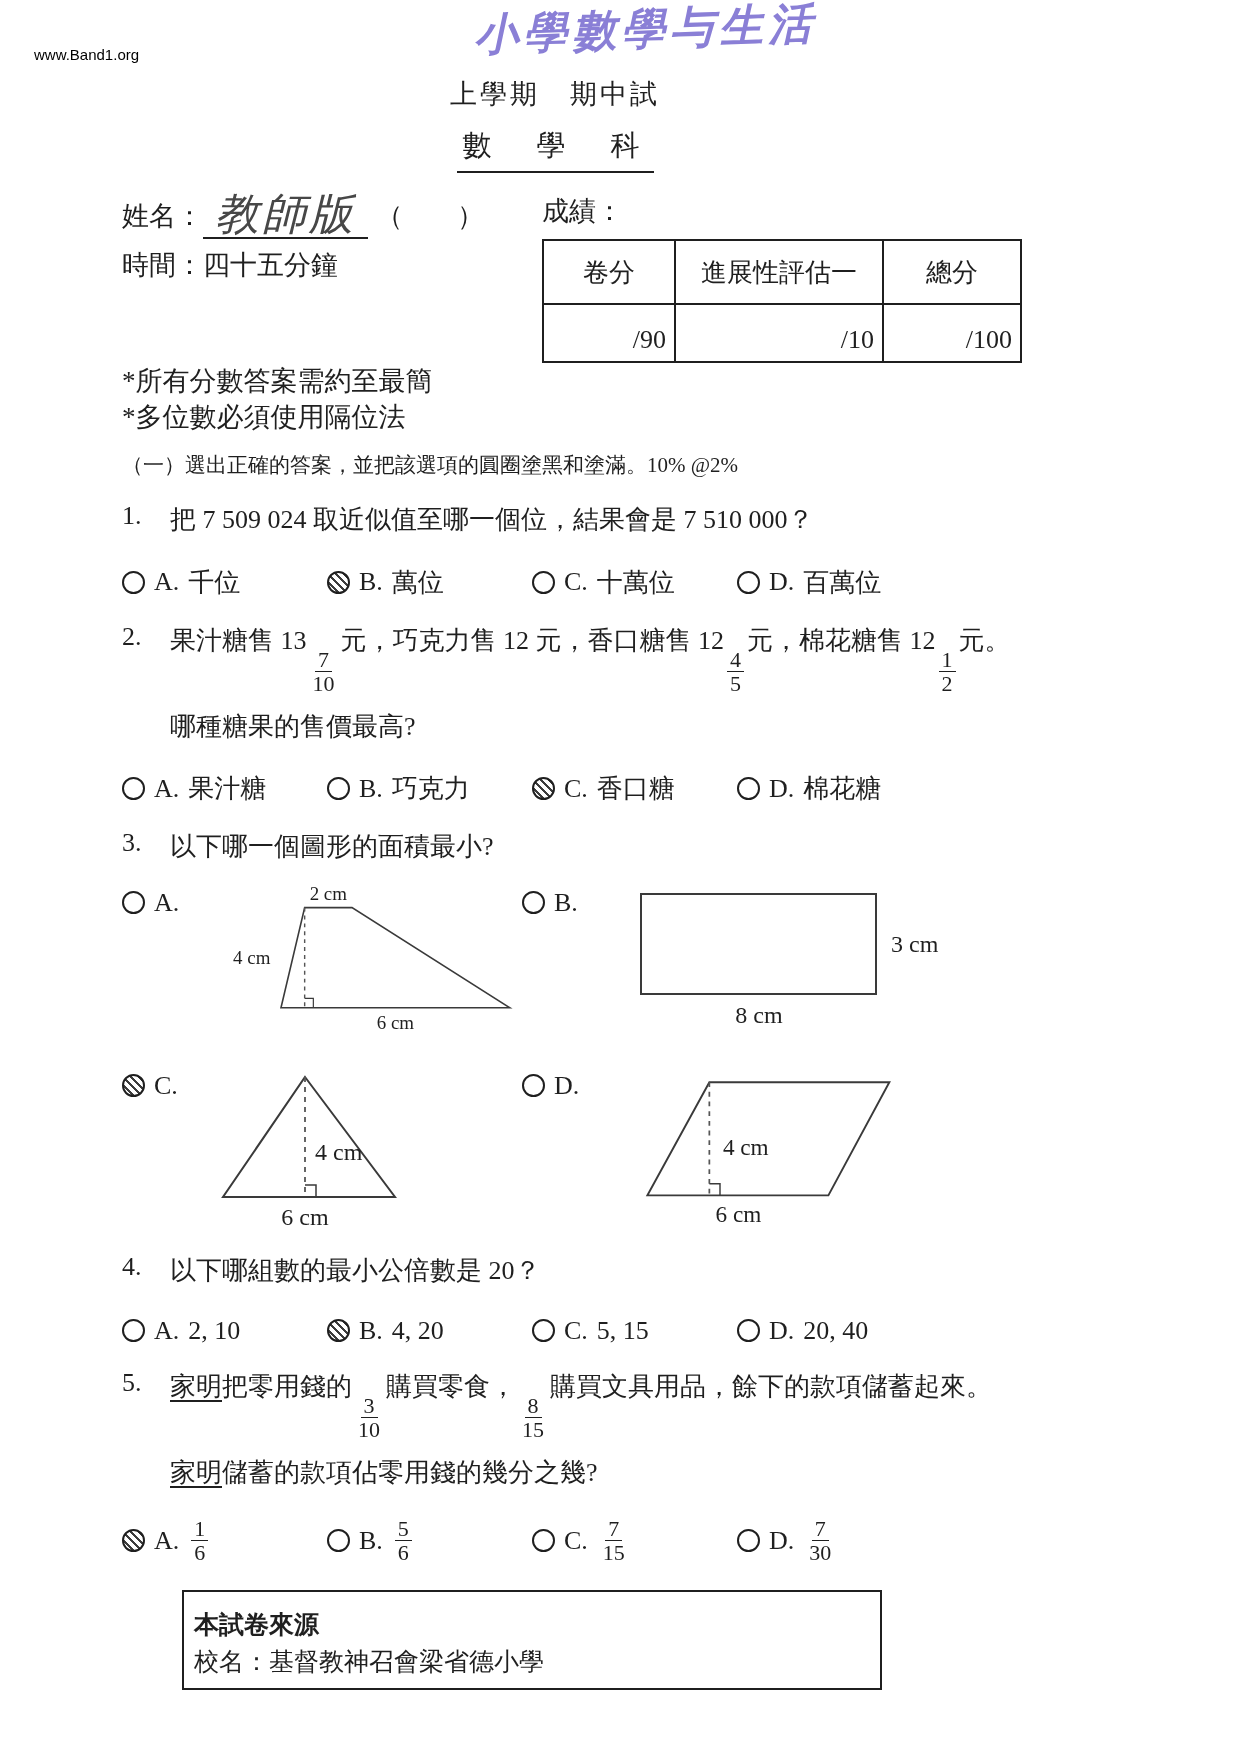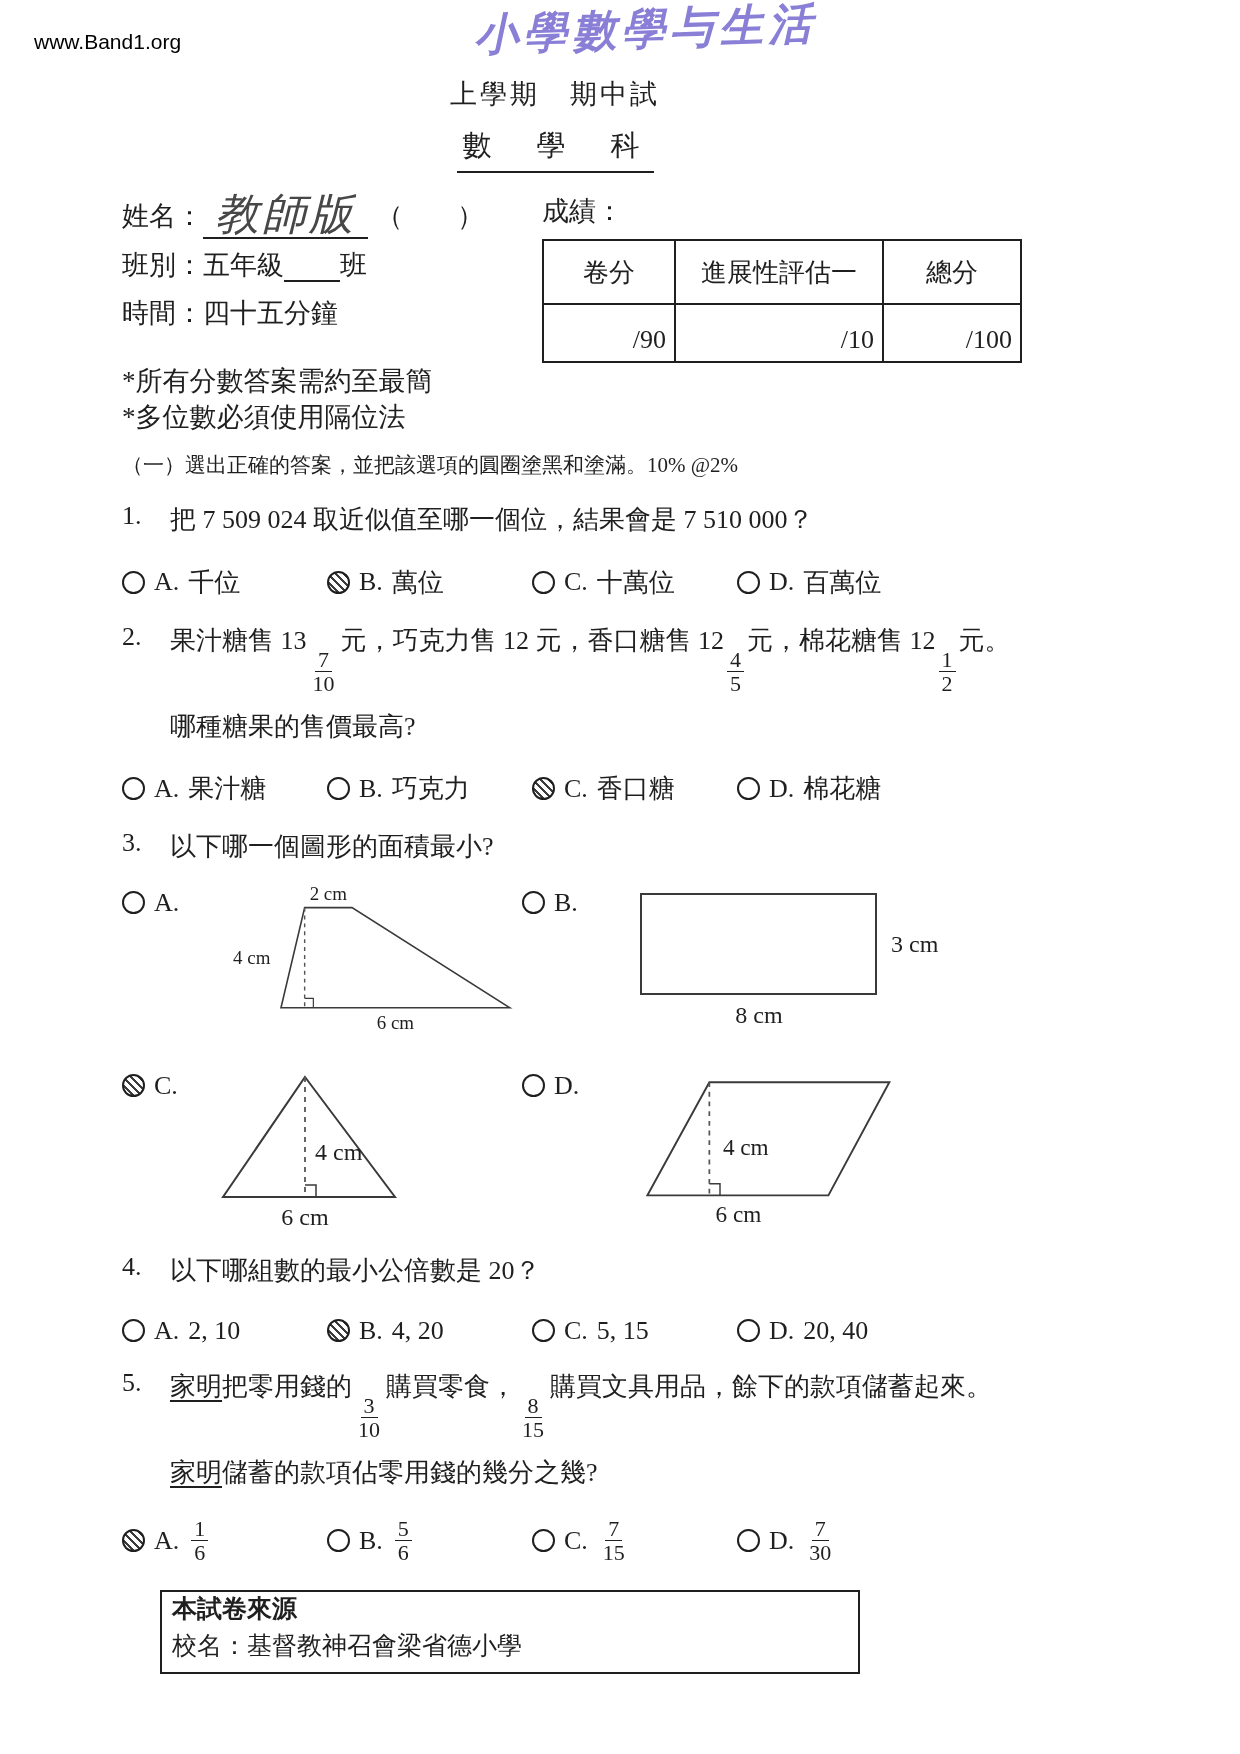--- a/index.html
+++ b/index.html
@@ -1,20 +1,20 @@
 <!DOCTYPE html>
 <html><head>
 <meta charset="utf-8">
 <style>
   * { margin:0; padding:0; box-sizing:border-box; }
   html, body { background:#ffffff; }
   .page { position:relative; width:1240px; height:1754px; background:#ffffff; overflow:hidden;
           font-family:"Liberation Serif","DejaVu Serif",serif; color:#1f1f1f; font-size:26px; }
 
-  .watermark { position:absolute; left:34px; top:30px; font-size:21px;
+  .watermark { position:absolute; left:34px; top:46px; font-size:15px;
                font-family:"Liberation Sans","DejaVu Sans",sans-serif; color:#000; }
   .hand-title { position:absolute; left:474px; top:8px; font-size:44px; line-height:1;
                 color:#8a7fd6; font-style:italic; font-weight:bold; letter-spacing:5px;
                 transform:rotate(-2deg); white-space:nowrap; }
 
   .term { padding-top:76px; padding-right:130px; text-align:center; font-size:27px; letter-spacing:3px;font-family:Liberation Serif, serif; }
   .subject-wrap { text-align:center; margin-top:14px; padding-right:130px; }
   .subject { display:inline-block; font-size:29px; letter-spacing:8px;
              border-bottom:2px solid #1f1f1f; padding:0 6px 5px; }
 
@@ -70,21 +70,21 @@
   .shape-cell { display:flex; align-items:flex-start; }
   .opt-head { display:flex; align-items:center; margin-top:6px; }
   .shape-cell svg { margin-left:18px; }
   .shape-cell.cell-b svg { margin-left:42px; }
   svg text { font-family:"Liberation Serif","DejaVu Serif",serif; font-size:24px; fill:#1f1f1f; }
   svg .shape { fill:#ffffff; stroke:#3a3a3a; stroke-width:2; }
   svg .shape.fill { stroke:#3a3a3a; stroke-width:2; }
   svg .dash { stroke:#555; stroke-width:1.8; stroke-dasharray:5 5; fill:none; }
   svg .angle { stroke:#3a3a3a; stroke-width:1.5; fill:none; }
 
-  .source-box { width:700px; border:2px solid #1f1f1f; margin-top:26px; margin-left:38px; padding:0 10px 10px; }
+  .source-box { width:700px; border:2px solid #1f1f1f; margin-top:26px; margin-left:60px; padding:16px 10px 10px; }
   .source-title { font-size:25px; font-weight:bold; }
   .source-school { font-size:25px; margin-top:4px; }
 </style>
 </head>
 <body>
 
 <div class="page">
 
   <div class="watermark">www.Band1.org</div>
   <div class="hand-title">小學數學与生活</div>
@@ -97,26 +97,20 @@
   <div class="main">
 
     <div class="header-row">
       <div class="header-left">
         <div class="field">
           <span>姓名：</span>
           <span class="uline name">
             <span class="hand name-v">教師版</span>
           </span>
           <span>（　　）</span>
-        </div>
-        <div class="field">
-          <span>班別：</span>
-          <span>五年級</span>
-          <span class="blank-line"></span>
-          <span>班</span>
         </div>
         <div class="field">
           <span>時間：</span>
           <span>四十五分鐘</span>
         </div>
       </div>
 
       <div class="header-right">
         <div class="score-label">成績：</div>
         <table class="score-table">

